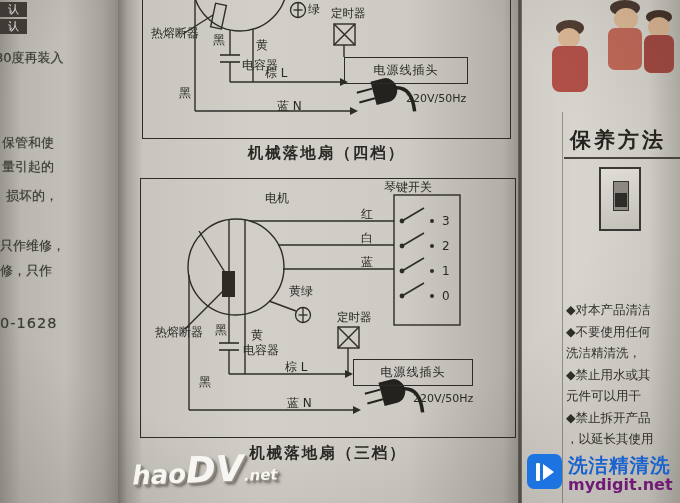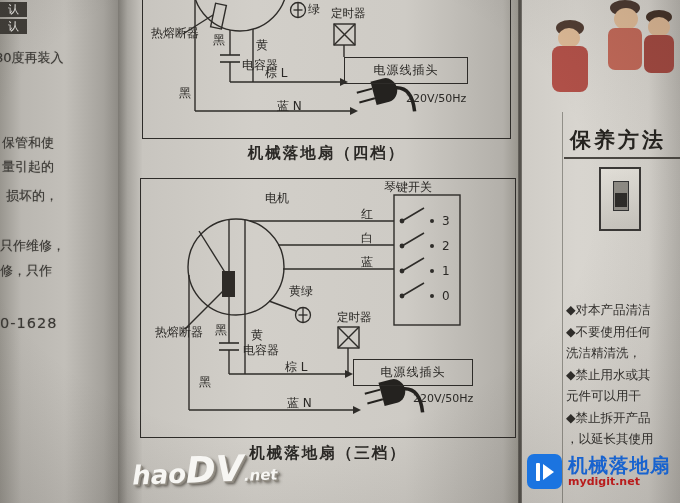--- a/index.html
+++ b/index.html
@@ -68,22 +68,22 @@
   .wm-dv  { font-size:36px; }
   .wm-net { font-size:15px; }
   .wm-mydigit { position:absolute; left:527px; top:452px; z-index:60; }
   .md-logo { position:absolute; left:0; top:2px; width:35px; height:35px; border-radius:7px;
              background:#1b74e0; display:flex; align-items:center; justify-content:center; }
   .md-bar { width:4px; height:18px; background:#fff; margin-right:3px; border-radius:1px; }
   .md-tri { width:0; height:0; border-left:11px solid #fff;
             border-top:8px solid transparent; border-bottom:8px solid transparent; }
   .md-name { position:absolute; left:41px; top:0; font-size:19.5px; font-weight:bold;
              color:#1863cf; letter-spacing:1px; white-space:nowrap; }
-  .md-site { position:absolute; left:41px; top:23px; font-size:11px; font-weight:600;
-             color:#b91c1c; white-space:nowrap; }
+  .md-site { position:absolute; left:41px; top:23px; font-size:16px; font-weight:600;
+             color:#701a75; white-space:nowrap; }
 </style>
 </head>
 <body>
 
 <div class="photo">
 
   <svg width="0" height="0" style="position:absolute">
     <defs>
       <g id="sym-timer" stroke="#2e2c29" stroke-width="1.4" fill="none">
         <rect x="0" y="0" width="21" height="21"></rect>
@@ -261,18 +261,18 @@
   <div class="wm-haodv">
     <span class="wm-hao">hao</span>
     <span class="wm-dv">DV</span>
     <span class="wm-net">.net</span>
   </div>
   <div class="wm-mydigit">
     <div class="md-logo">
       <span class="md-bar"></span>
       <span class="md-tri"></span>
     </div>
-    <div class="md-name">机械落地扇</div>
+    <div class="md-name">洗洁精清洗</div>
     <div class="md-site">mydigit.net</div>
   </div>
 
   <div class="vignette"></div>
 </div>
 
 </body></html>

